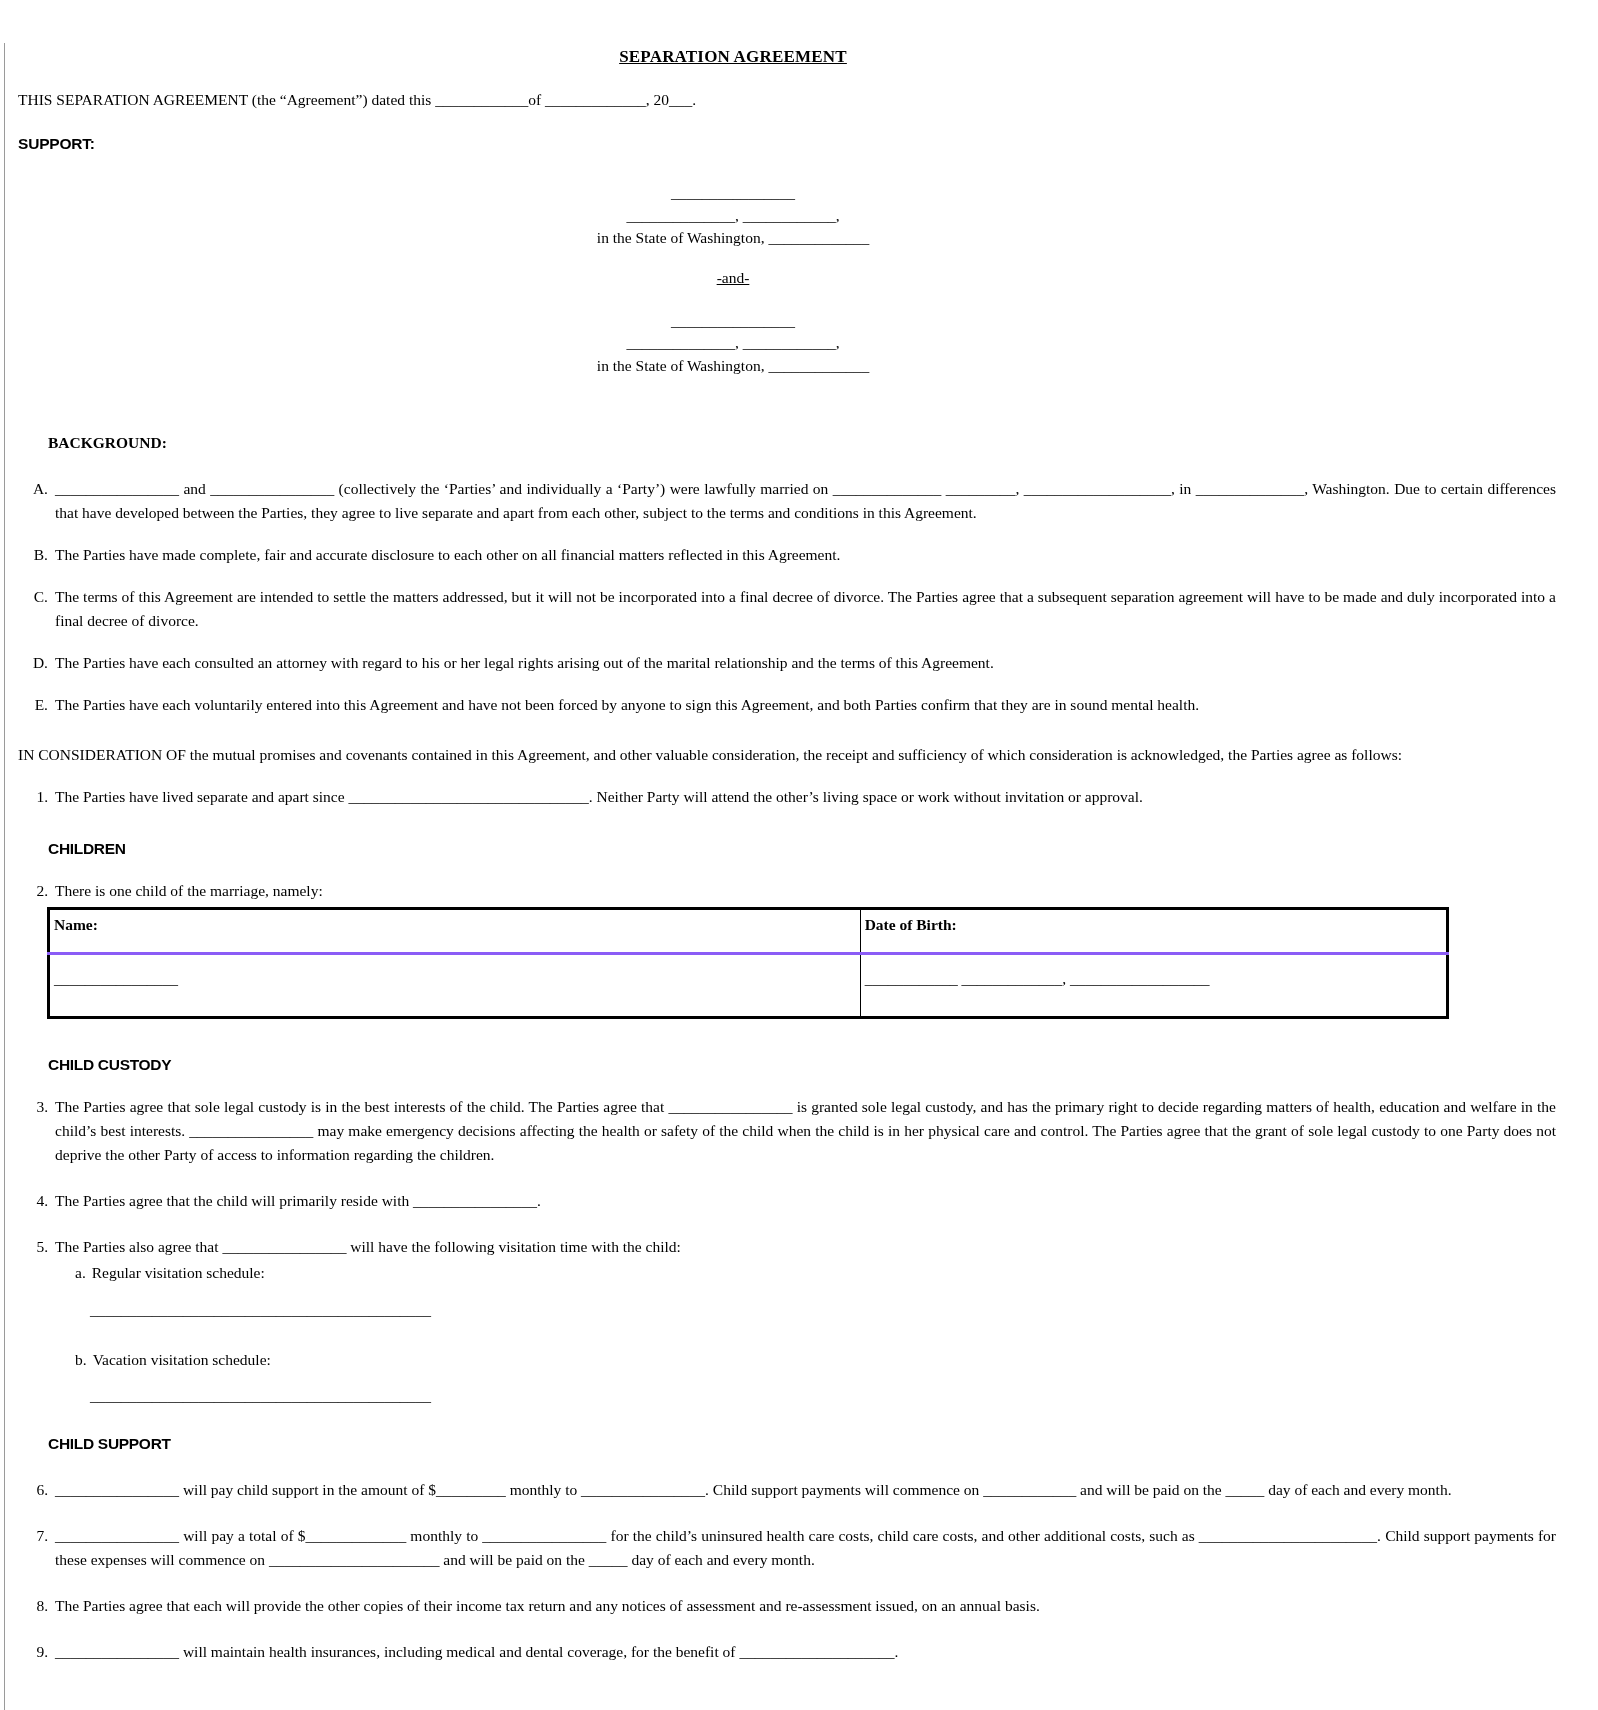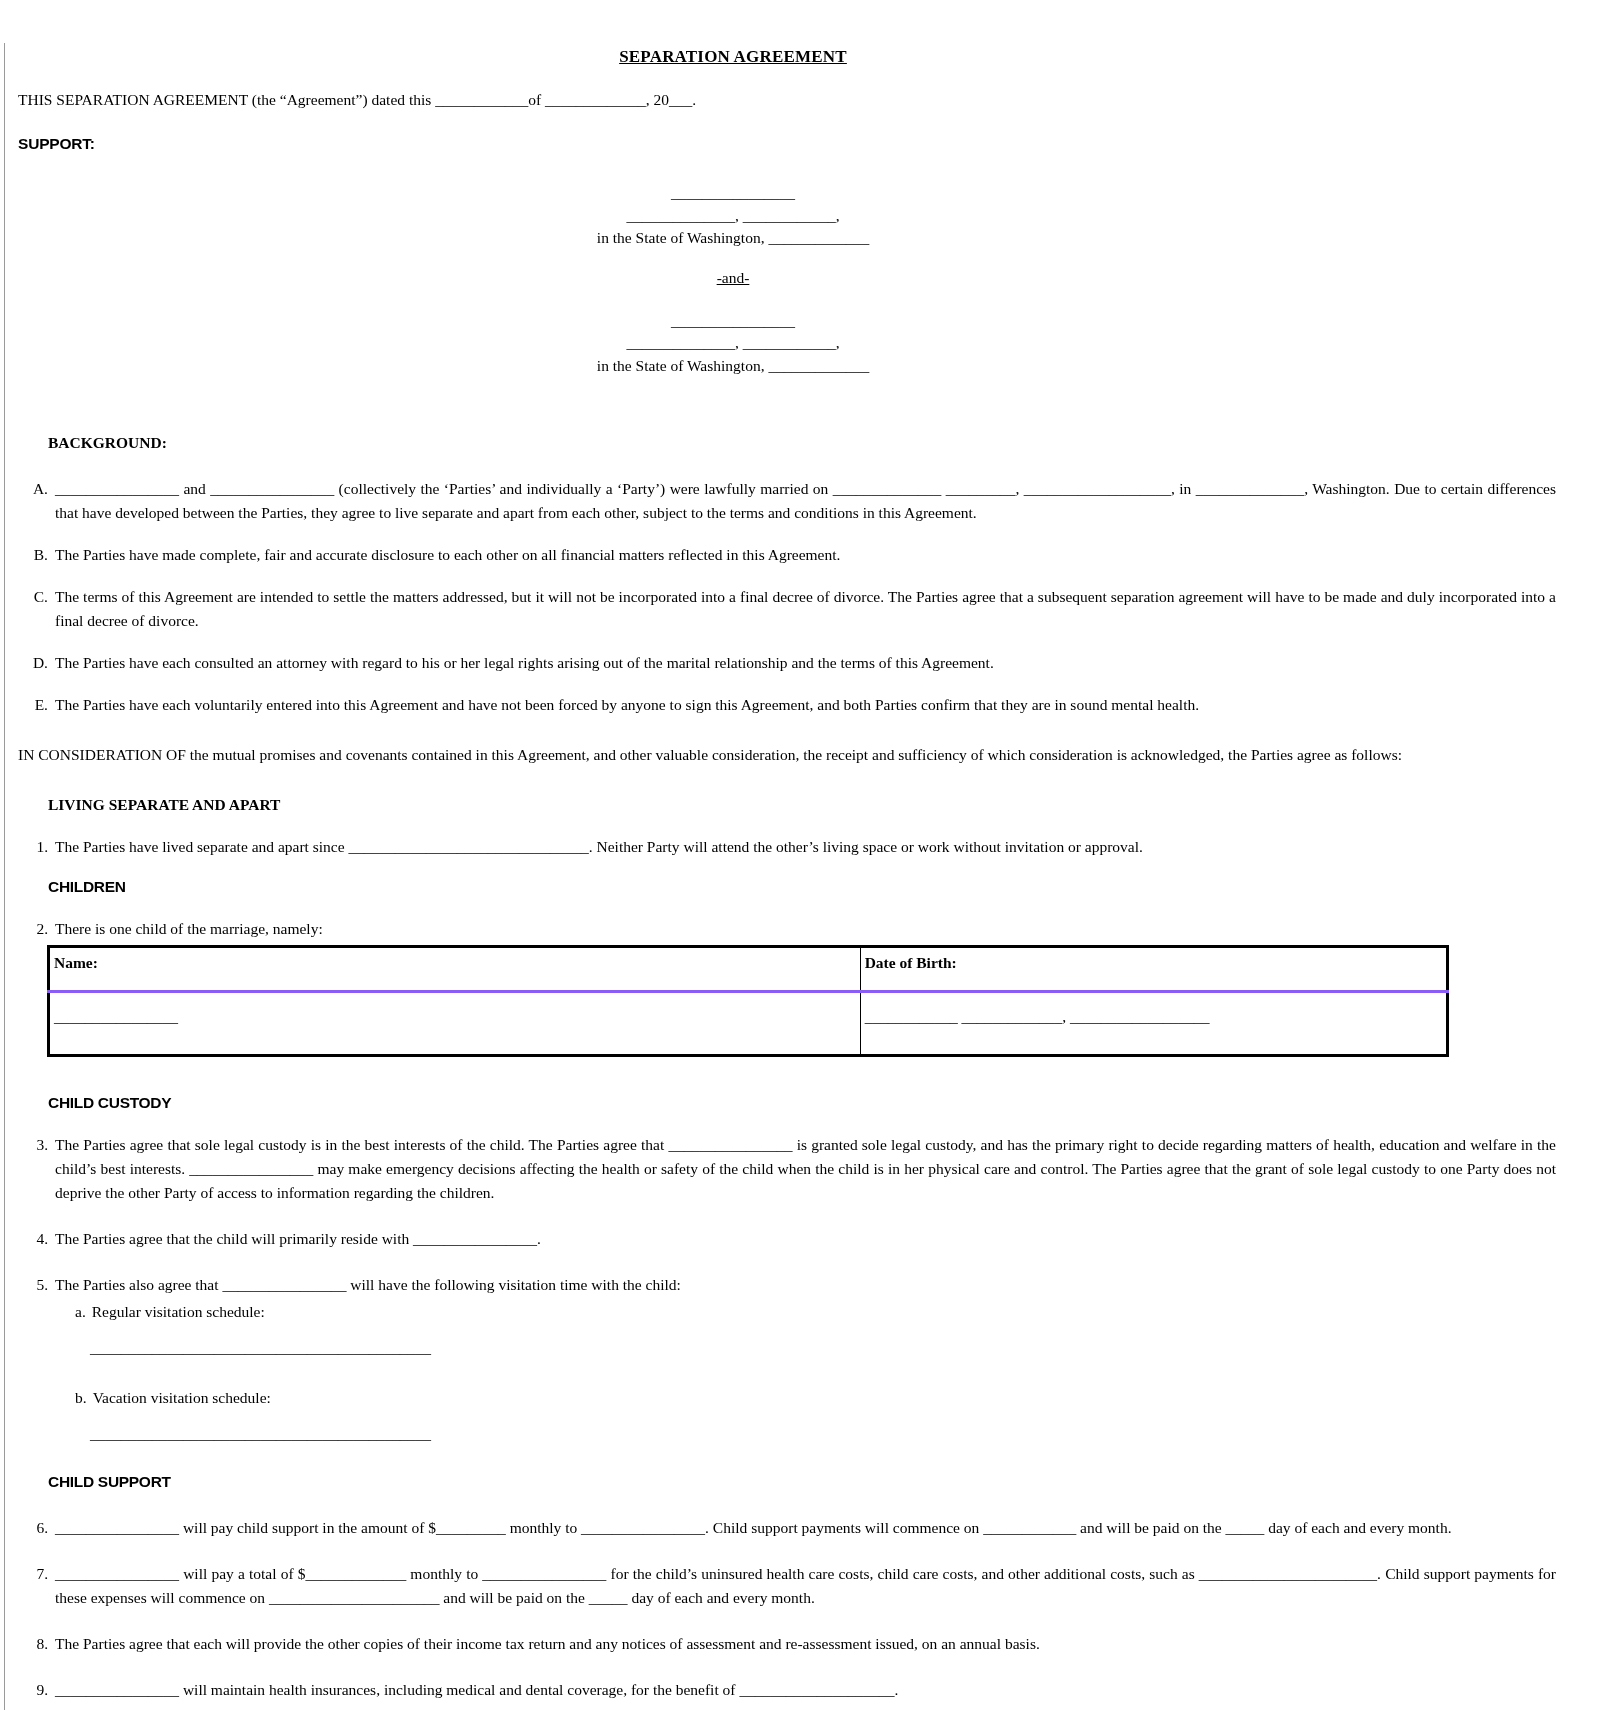--- a/index.html
+++ b/index.html
@@ -79,21 +79,21 @@
     margin-top: 26px;
     text-align: left;
   }
   .section-heading-serif { margin-top: 26px; }
   .section-heading-sans {
     font-family: "Liberation Sans", "DejaVu Sans", sans-serif;
     font-weight: bold;
     font-size: 15.5px;
     letter-spacing: -0.3px;
     margin-left: 30px;
-    margin-top: 16px;
+    margin-top: 28px;
   }
   .children-table {
     border-collapse: collapse;
     margin-left: 29px;
     margin-top: 4px;
     width: 1402px;
     table-layout: fixed;
   }
   .children-table th, .children-table td {
     border: 1px solid #000;
@@ -166,21 +166,20 @@
     <span class="num">D.</span>
     <span class="txt">The Parties have each consulted an attorney with regard to his or her legal rights arising out of the marital relationship and the terms of this Agreement.</span>
   </div>
   <div class="list-item">
     <span class="num">E.</span>
     <span class="txt">The Parties have each voluntarily entered into this Agreement and have not been forced by anyone to sign this Agreement, and both Parties confirm that they are in sound mental health.</span>
   </div>
 
   <div class="consideration">IN CONSIDERATION OF the mutual promises and covenants contained in this Agreement, and other valuable consideration, the receipt and sufficiency of which consideration is acknowledged, the Parties agree as follows:</div>
 
-  <div class="serif-heading section-heading-serif">LIVING SEPARATE AND APART</div>
 
   <div class="list-item">
     <span class="num">1.</span>
     <span class="txt">The Parties have lived separate and apart since _______________________________. Neither Party will attend the other’s living space or work without invitation or approval.</span>
   </div>
 
   <div class="section-heading-sans">CHILDREN</div>
 
   <div class="list-item">
     <span class="num">2.</span>

